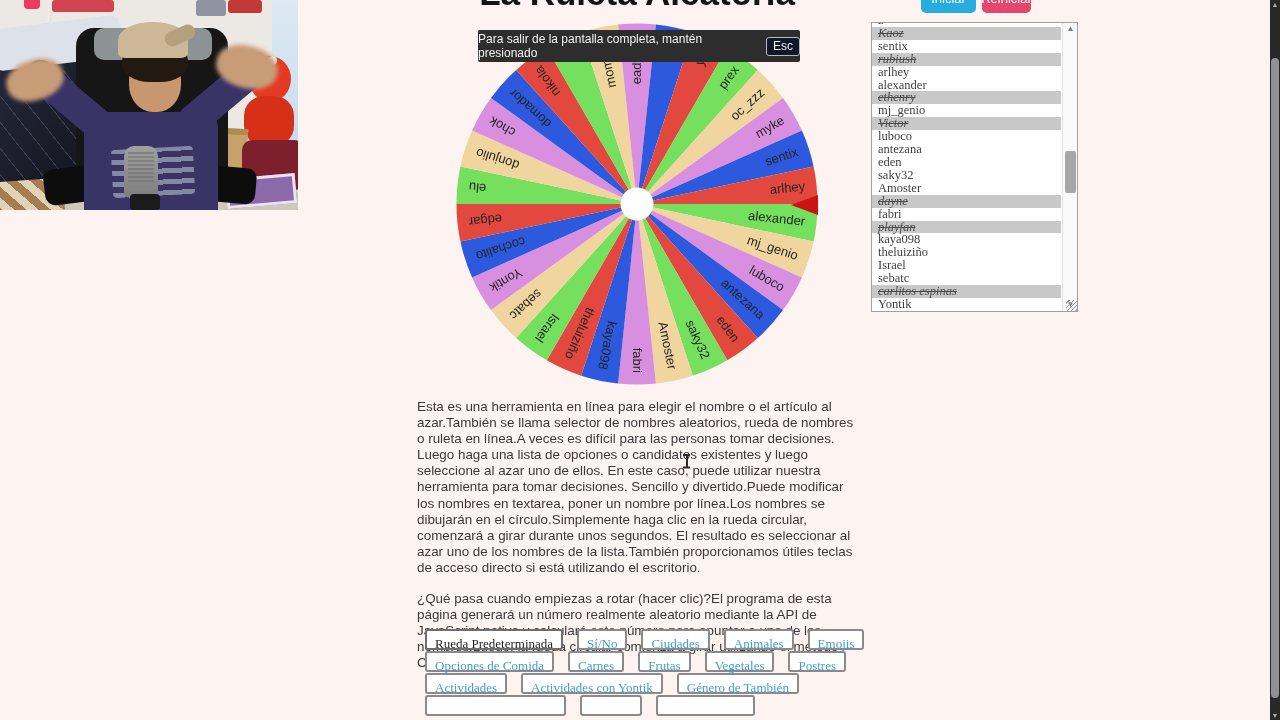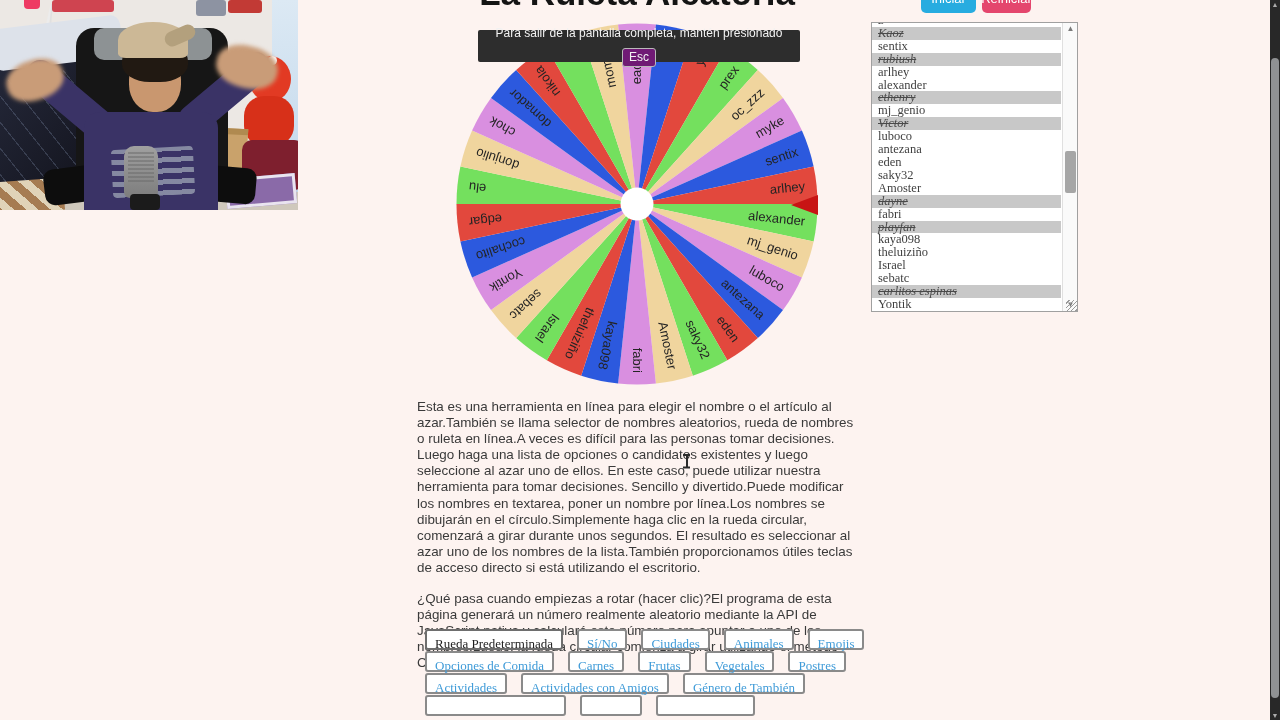--- a/index.html
+++ b/index.html
@@ -13,24 +13,24 @@
   
   .ctrl-btn { position:absolute; top:-17px; height:30px; border:none; border-radius:5px;
     color:#fff; font-size:13px; font-family:"Liberation Sans",sans-serif; display:flex;
     align-items:center; justify-content:center; cursor:pointer; }
   #btn-start { left:921px; width:55px; background:#27ace0; }
   #btn-reset { left:982px; width:49px; background:#e4466d; }
 
   
   #fs-banner { position:absolute; left:478px; top:30px; width:322px; height:32px;
     background:#2d2d2d; border-radius:2px; display:flex; align-items:center;
-    justify-content:center; gap:8px; z-index:30;flex-direction:column; }
+    justify-content:center; gap:8px; z-index:30; }
   #fs-banner .msg { color:#f2f2f2; font-size:12px; }
   #fs-banner .esc-key { color:#f2f2f2; font-size:12px; border:1px solid #b9b9b9;
-    border-radius:3px; padding:1px 6px 2px; background:#701a75;text-align:right; }
+    border-radius:3px; padding:1px 6px 2px; background:#0f172a;text-align:right; }
 
   
   #wheel-wrap { position:absolute; left:456px; top:23px; width:362px; height:362px; z-index:5; }
   #wheel-svg text { font-family:"Liberation Sans",sans-serif; font-size:13px; fill:#242424; }
   #pointer { position:absolute; left:789px; top:190px; z-index:6; width:30px; height:30px; }
 
   
   #name-list { position:absolute; left:871px; top:22px; width:207px; height:290px;
     background:#fff; border:1px solid #a0a0a0; overflow:hidden; z-index:4; padding-right:16px; }
   .nl-row { font-size:12.5px; line-height:12.9px; color:#3f3f3f; padding-left:6px; white-space:nowrap;font-family:Liberation Serif, serif; }
@@ -250,21 +250,21 @@
     </div>
     <div class="cat-row">
       <button class="cat-btn">Opciones de Comida</button>
       <button class="cat-btn">Carnes</button>
       <button class="cat-btn">Frutas</button>
       <button class="cat-btn">Vegetales</button>
       <button class="cat-btn">Postres</button>
     </div>
     <div class="cat-row">
       <button class="cat-btn">Actividades</button>
-      <button class="cat-btn">Actividades con Amigos</button>
+      <button class="cat-btn">Actividades con Yontik</button>
       <button class="cat-btn">Género de También</button>
     </div>
     <div class="cat-row">
       <button class="cat-btn clipped" style="width: 141px;"></button>
       <button class="cat-btn clipped" style="width: 62px;"></button>
       <button class="cat-btn clipped" style="width: 99px;"></button>
     </div>
   </div>
 
 <div id="webcam">

